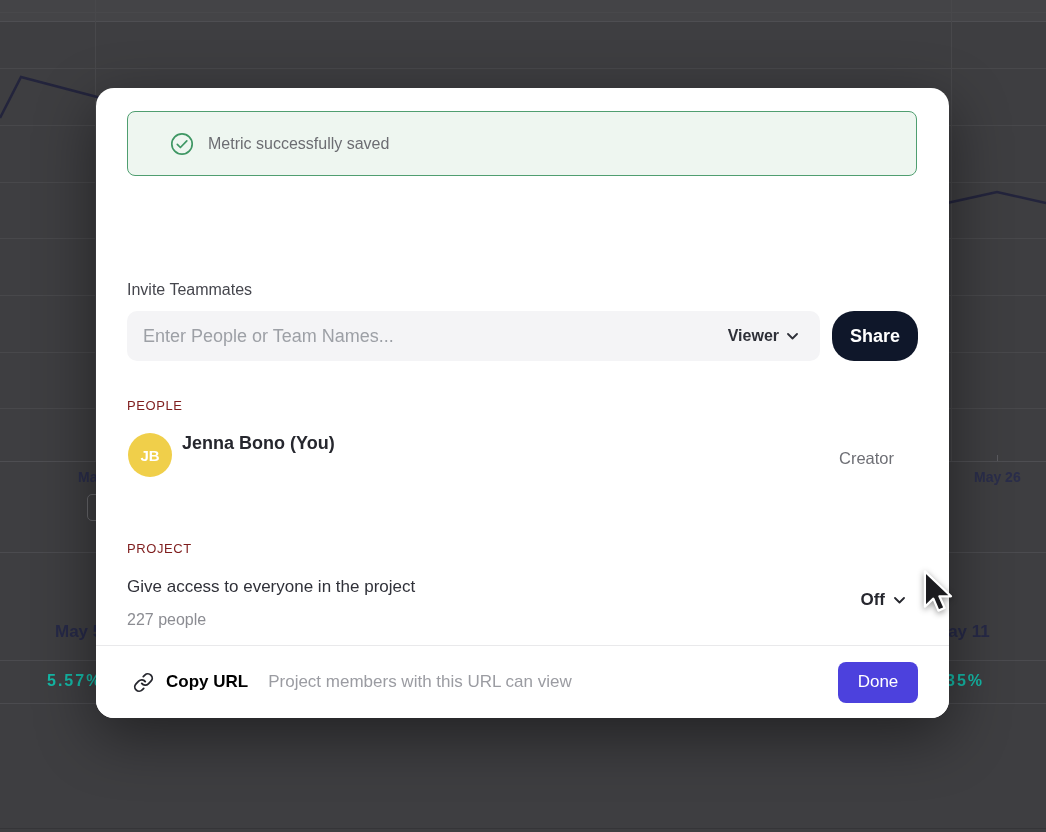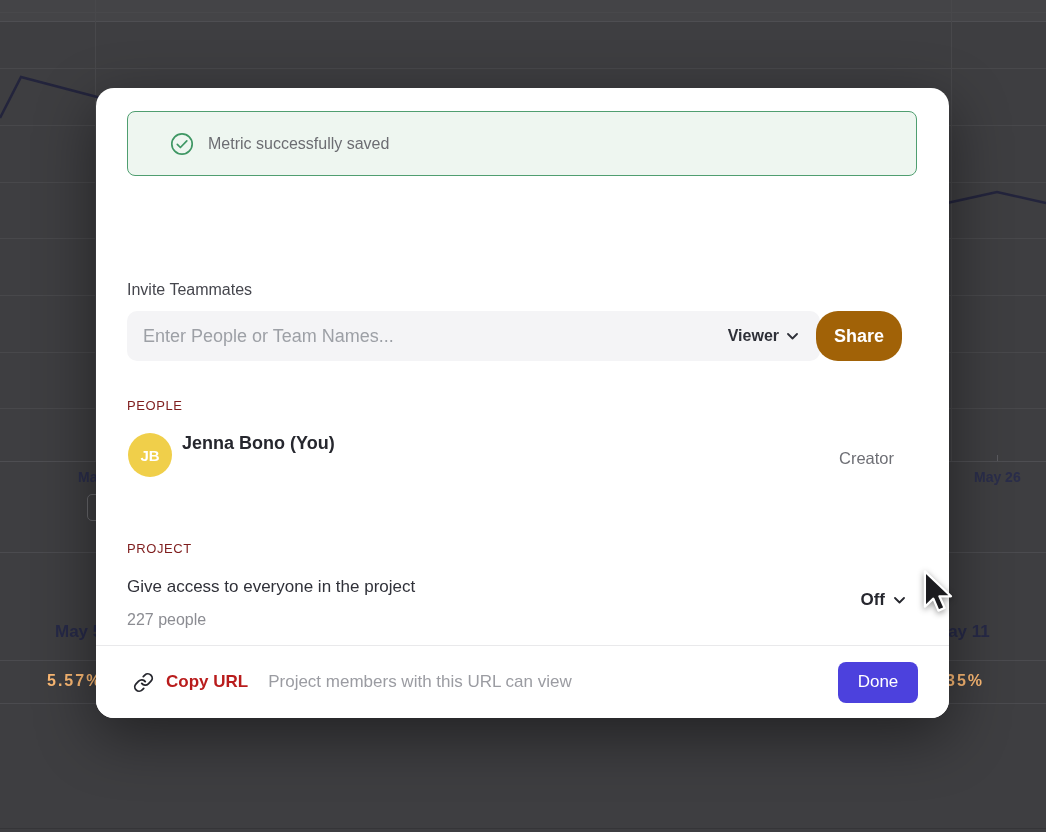--- a/index.html
+++ b/index.html
@@ -12,21 +12,21 @@
   .topband { position:absolute; left:0; top:0; width:1046px; height:22px; background:#444447; border-bottom:1px solid #4e4e52; }
   .hgrid { position:absolute; left:0; width:1046px; height:1px; background:#48484b; }
   .hgrid.axis { background:#4e4e52; }
   .hgrid.tableline { background:#4b4b4f; }
   .hgrid.bottomline { background:#353538; }
   .vgrid { position:absolute; top:0; width:1px; height:461px; background:#48484b; }
   .vtick { position:absolute; width:1px; height:6px; background:#5a5a5e; }
   .bg-line-svg { position:absolute; left:0; top:0; }
   .bg-label { position:absolute; color:#2a2d4a; font-size:14px; font-weight:600; }
   .bg-th { position:absolute; color:#262947; font-size:17px; font-weight:700; }
-  .bg-td { position:absolute; color:#fdba74; font-size:16px; font-weight:600; letter-spacing:2px; }
+  .bg-td { position:absolute; color:#14b8a6; font-size:16px; font-weight:600; letter-spacing:2px; }
   .bg-box { position:absolute; left:87px; top:494px; width:34px; height:27px; border:1px solid #67676b; border-radius:5px; }
 
   
   .modal { position:absolute; left:96px; top:88px; width:853px; height:630px; background:#ffffff;
            border-radius:18px; box-shadow:0 18px 60px rgba(0,0,0,0.45); overflow:hidden; }
 
   .toast { position:absolute; left:31px; top:23px; width:790px; height:65px; background:#eef6f0;
            border:1px solid #4f9e70; border-radius:8px; display:flex; align-items:center; padding-left:42px; }
   .toast-icon { width:24px; height:24px; flex:0 0 24px; }
   .toast-msg { margin-left:14px; font-size:16px; color:#6c6d72; }
@@ -36,21 +36,21 @@
   .invite-label { position:absolute; left:31px; top:193px; font-size:16px; font-weight:500; color:#45464d; }
   .invite-row { position:absolute; left:31px; top:223px; width:791px; height:50px; }
   .invite-input-wrap { position:absolute; left:0; top:0; width:693px; height:50px; background:#f4f4f6; border-radius:10px;
                        display:flex; align-items:center; }
   .invite-input { flex:1; height:100%; background:transparent; border:none; outline:none; padding:0 10px 0 16px;
                   font-family:"Liberation Sans", sans-serif; font-size:18px; color:#2e3038; }
   .invite-input::placeholder { color:#9da0a6; }
   .role-select { display:flex; align-items:center; gap:8px; padding-right:22px; cursor:pointer; }
   .role-select-label { font-size:16px; font-weight:700; color:#2e3038; }
   .chev { width:11px; height:7px; }
-  .share-btn { position:absolute; right:16px; top:0; width:86px; height:50px; background:#a16207; border:none;
+  .share-btn { position:absolute; right:0; top:0; width:86px; height:50px; background:#0f172a; border:none;
                border-radius:22px; color:#ffffff; font-size:18px; font-weight:700; font-family:"Liberation Sans", sans-serif; }
 
   .section-label { position:absolute; left:31px; font-size:13px; font-weight:500; color:#7f1d1d; letter-spacing:0.6px; }
   .section-label.people { top:310px; }
   .section-label.project { top:453px; }
 
   .member-row { position:absolute; left:32px; top:345px; width:790px; height:50px; }
   .avatar { position:absolute; left:0; top:0; width:44px; height:44px; border-radius:50%; background:#f0cf4a;
             display:flex; align-items:center; justify-content:center; color:#ffffff; font-size:15px; font-weight:700; }
   .member-name { position:absolute; left:54px; top:0; font-size:18px; font-weight:700; color:#26272e; }
@@ -58,21 +58,21 @@
   .member-role { position:absolute; right:55px; top:361px; font-size:16.5px; color:#6e6f75; }
 
   .project-title { position:absolute; left:31px; top:489px; font-size:17px; color:#303139; }
   .project-sub { position:absolute; left:31px; top:515px; font-size:16px; color:#8b8c92;margin-top:8px; }
   .access-select { position:absolute; right:44px; top:500px; height:24px; display:flex; align-items:center; gap:9px; cursor:pointer; }
   .access-label { font-size:17px; font-weight:700; color:#26272e; }
 
   .footer { position:absolute; left:0; bottom:0; width:853px; height:73px; border-top:1px solid #e9e9eb;
             display:flex; align-items:center; padding:0 31px 0 37px; background:#ffffff; }
   .link-icon { width:21px; height:21px; flex:0 0 21px; }
-  .copy-url { margin-left:12px; font-size:17px; font-weight:700; color:#b91c1c; cursor:pointer; }
+  .copy-url { margin-left:12px; font-size:17px; font-weight:700; color:#000000; cursor:pointer; }
   .footer-hint { margin-left:20px; font-size:17px; color:#9b9ca2; }
   .footer-spacer { flex:1; }
   .done-btn { width:80px; height:41px; background:#4c41dd; border:none; border-radius:8px; color:#ffffff;
               font-size:17px; font-weight:400; font-family:"Liberation Sans", sans-serif; cursor:pointer; }
 
   .cursor-svg { position:absolute; left:922px; top:570px; filter:drop-shadow(0 2px 3px rgba(0,0,0,0.4)); }
 </style>
 </head>
 <body>
 

